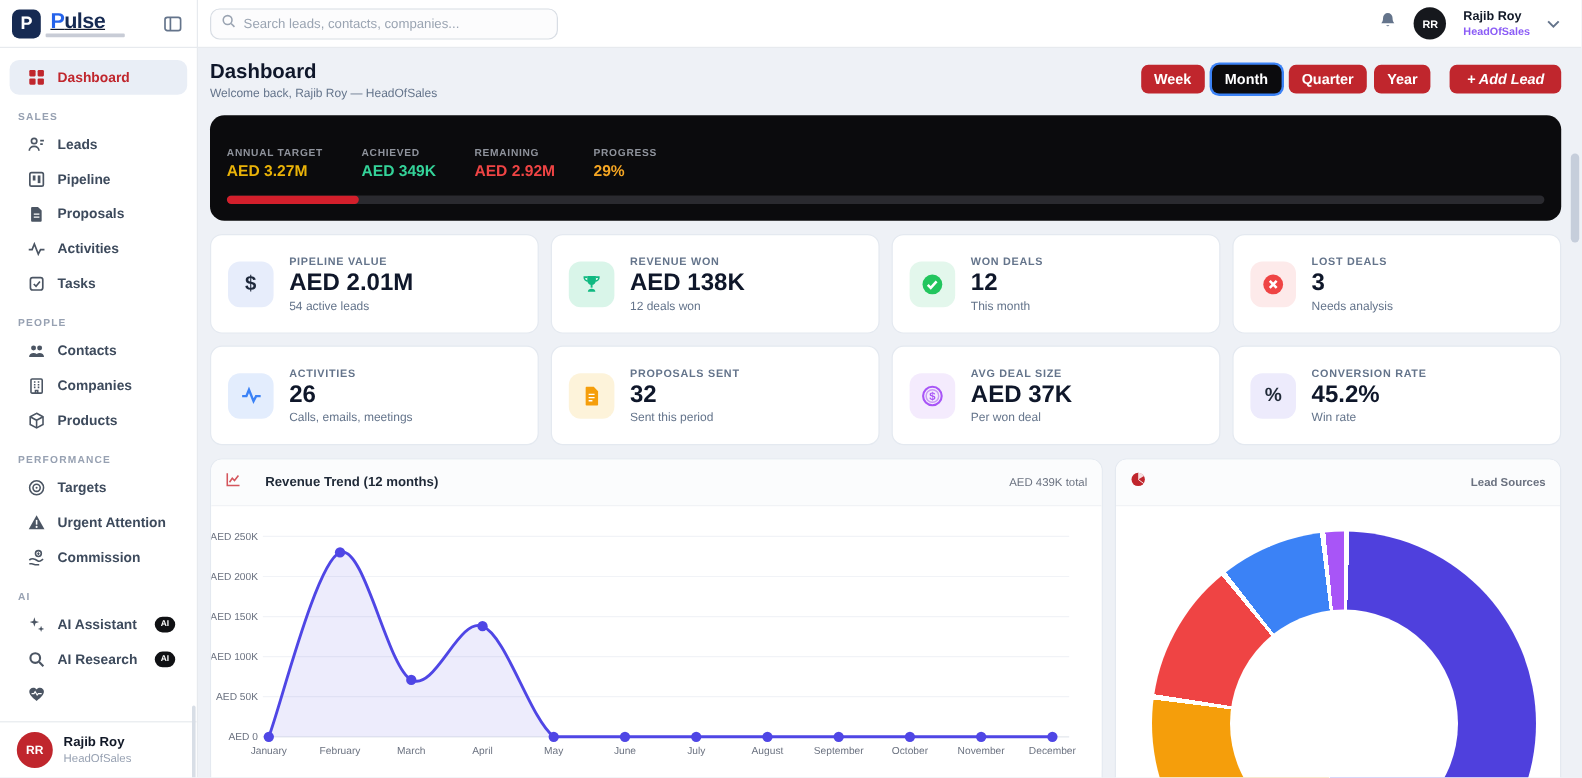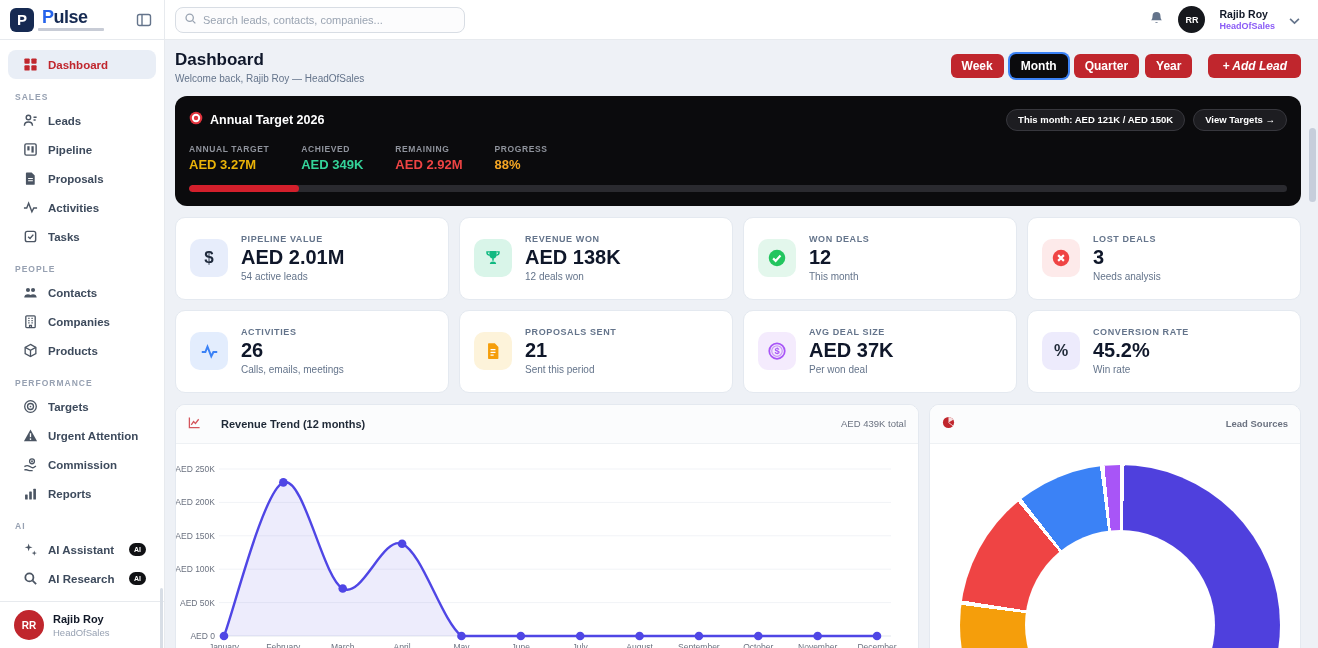--- a/index.html
+++ b/index.html
@@ -5,21 +5,21 @@
   * { margin:0; padding:0; box-sizing:border-box; }
   html,body { width:1318px; height:648px; overflow:hidden; }
   body { font-family:"Liberation Sans", sans-serif; background:#eef1f6; color:#0f172a;
          display:grid; grid-template-columns:165px 1153px; grid-template-rows:40px 608px; position:relative; }
 
   
   .topbar-left { background:#fff; border-bottom:1px solid #e7eaee; border-right:1px solid #e7eaee;
                  display:flex; align-items:center; padding:0 12px 0 10px; }
   .logo-sq { width:24px; height:24px; background:#162a52; border-radius:6px; color:#fff;
              font-weight:bold; font-size:15px; display:flex; align-items:center; justify-content:center; }
-  .logo-word { margin-left:4px; font-size:18px; font-weight:bold; letter-spacing:-0.5px; line-height:1; }
+  .logo-word { margin-left:4px; font-size:18px; font-weight:bold; letter-spacing:-0.5px; line-height:1;text-decoration:underline; }
   .logo-word .lw-first { color:#2563eb; }
   .logo-word .lw-rest { color:#162a52; }
   .logo-tagline { height:3px; width:66px; background:#9aa3b5; opacity:.55; border-radius:1px; margin-top:2px; }
   .collapse-btn { margin-left:auto; color:#64748b; display:flex; }
 
   .topbar-main { background:#fff; border-bottom:1px solid #e7eaee; display:flex; align-items:center; padding:0 18px 0 10px; }
   .search-box { width:290px; height:26px; border:1px solid #d8dde4; border-radius:8px; background:#fcfcfd;
                 display:flex; align-items:center; padding:0 8px; gap:6px; }
   .search-box input { border:none; outline:none; background:transparent; font-size:11px; width:100%;
                       font-family:"Liberation Sans", sans-serif; color:#334155; }
@@ -243,28 +243,20 @@
       <span>Urgent Attention</span>
     </div>
     <div class="nav-item">
       <svg width="15" height="15" viewBox="0 0 16 16" fill="none" stroke="#4b5563" stroke-width="1.4">
           <circle cx="9.6" cy="4.6" r="2.6"></circle>
           <path d="M9.6 3.4v2.4M8.6 4.6h2" stroke-width="1"></path>
           <path d="M1.5 10.3c1.8-1.3 3.6-1.4 5-.6l2.8 1.5c.9.5 1.9.3 2.9-.5l1.6-1.2M1.5 13.6h2.2l3 .9h3.6"></path>
         </svg>
       <span>Commission</span>
     </div>
-    <div class="nav-item">
-      <svg width="15" height="15" viewBox="0 0 16 16" fill="#4b5563">
-          <rect x="2.2" y="9" width="2.8" height="5.5" rx="0.6"></rect>
-          <rect x="6.6" y="5.8" width="2.8" height="8.7" rx="0.6"></rect>
-          <rect x="11" y="2.8" width="2.8" height="11.7" rx="0.6"></rect>
-        </svg>
-      <span>Reports</span>
-    </div>
 
     <div class="nav-heading">AI</div>
     <div class="nav-item">
       <svg width="15" height="15" viewBox="0 0 16 16" fill="#4b5563">
           <path d="M6 1.5l1 3.2 3.2 1-3.2 1-1 3.2-1-3.2-3.2-1 3.2-1z"></path>
           <path d="M12 9l.7 2.1 2.1.7-2.1.7-.7 2.1-.7-2.1-2.1-.7 2.1-.7z"></path>
         </svg>
       <span>AI Assistant</span>
       <span class="ai-badge">AI</span>
     </div>
@@ -304,50 +296,36 @@
     <div class="head-actions">
       <button class="btn btn-red">Week</button>
       <button class="btn btn-period-active">Month</button>
       <button class="btn btn-red">Quarter</button>
       <button class="btn btn-red">Year</button>
       <button class="btn btn-add">+ Add Lead</button>
     </div>
   </div>
 
   <div class="banner">
-    <div class="banner-top">
-      <span>
-        <svg width="14" height="14" viewBox="0 0 14 14">
-            <circle cx="7" cy="7" r="6.3" fill="#e0333c"></circle>
-            <circle cx="7" cy="7" r="4.2" fill="#fff"></circle>
-            <circle cx="7" cy="7" r="2.2" fill="#e0333c"></circle>
-          </svg>
-      </span>
-      <span class="banner-title">Annual Target 2026</span>
-      <div class="banner-pills">
-        <span class="pill">This month: AED 121K / AED 150K</span>
-        <span class="pill link">View Targets →</span>
-      </div>
-    </div>
     <div class="banner-stats">
       <div>
         <div class="bs-label">ANNUAL TARGET</div>
         <div class="bs-value c-blue">AED 3.27M</div>
       </div>
       <div>
         <div class="bs-label">ACHIEVED</div>
         <div class="bs-value c-green">AED 349K</div>
       </div>
       <div>
         <div class="bs-label">REMAINING</div>
         <div class="bs-value c-red">AED 2.92M</div>
       </div>
       <div>
         <div class="bs-label">PROGRESS</div>
-        <div class="bs-value c-orange">88%</div>
+        <div class="bs-value c-orange">29%</div>
       </div>
     </div>
     <div class="progress-track">
       <div class="progress-fill" style="width: 10%;"></div>
     </div>
   </div>
 
   <div class="cards-grid">
     <div class="stat-card">
       <div class="sc-icon ic-dollar">$</div>
@@ -413,21 +391,21 @@
     </div>
     <div class="stat-card">
       <div class="sc-icon ic-doc">
         <svg width="18" height="18" viewBox="0 0 16 16">
             <path d="M4.2 1.2h5.4l3.2 3.2v10a.6.6 0 0 1-.6.6H4.2a.6.6 0 0 1-.6-.6V1.8a.6.6 0 0 1 .6-.6z" fill="#f59e0b"></path>
             <path d="M5.8 6.8h4.4M5.8 9.2h4.4M5.8 11.6h2.8" stroke="#fff" stroke-width="1.1"></path>
           </svg>
       </div>
       <div>
         <div class="sc-label">PROPOSALS SENT</div>
-        <div class="sc-value">21</div>
+        <div class="sc-value">32</div>
         <div class="sc-sub">Sent this period</div>
       </div>
     </div>
     <div class="stat-card">
       <div class="sc-icon ic-coin">
         <svg width="20" height="20" viewBox="0 0 16 16">
             <circle cx="8" cy="8" r="6.2" fill="none" stroke="#a855f7" stroke-width="1.4"></circle>
             <circle cx="8" cy="8" r="4.2" fill="none" stroke="#c99af5" stroke-width="1"></circle>
             <text x="8" y="10.6" text-anchor="middle" font-size="7.5" font-weight="bold" fill="#a855f7" font-family="Liberation Sans">$</text>
           </svg>

